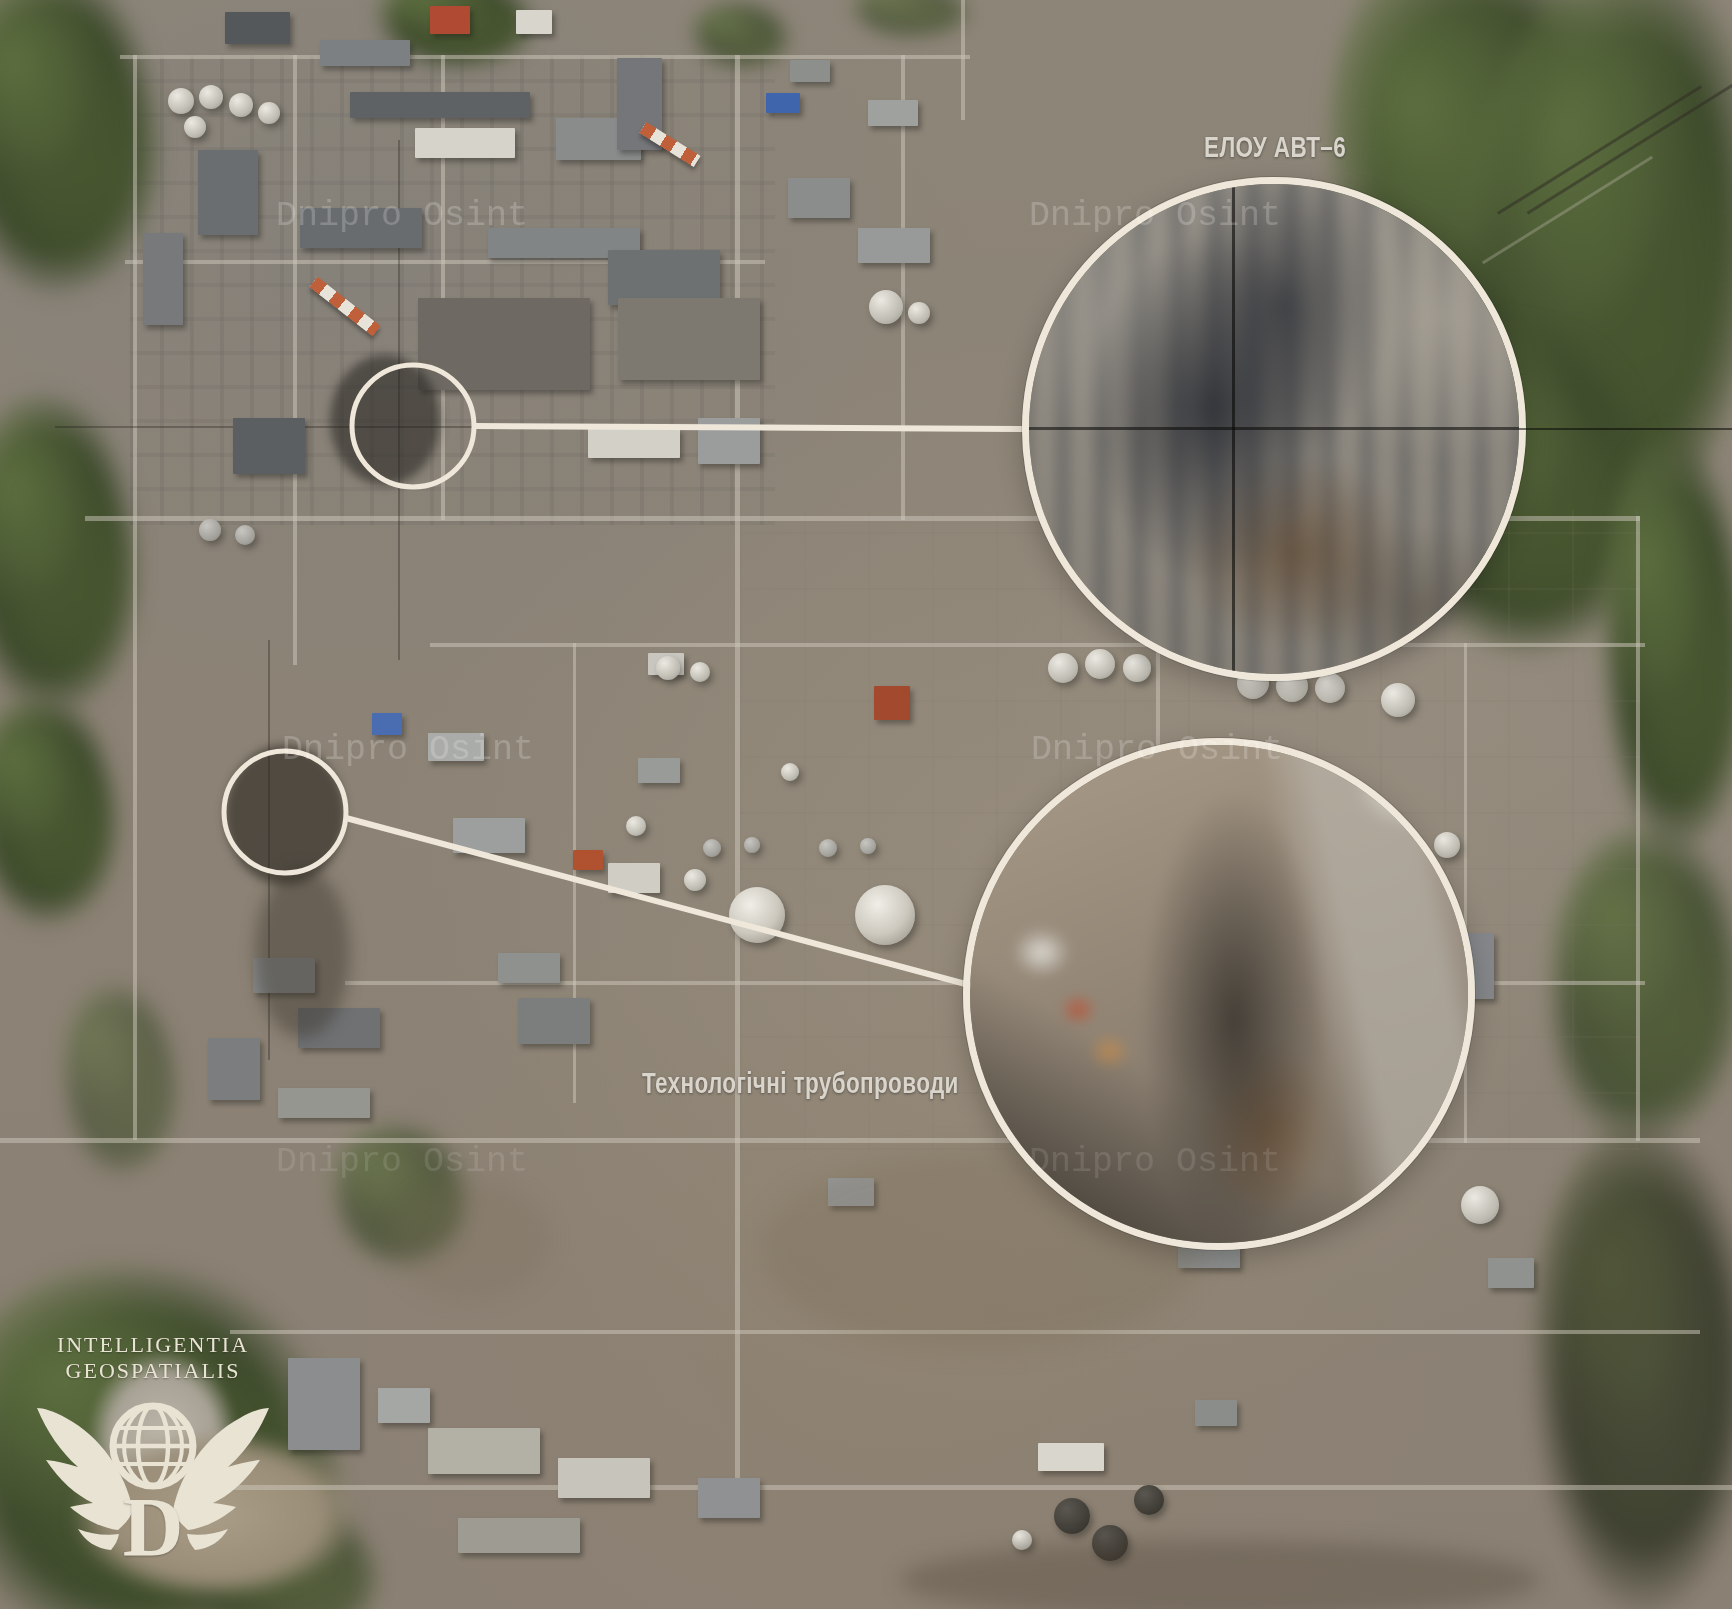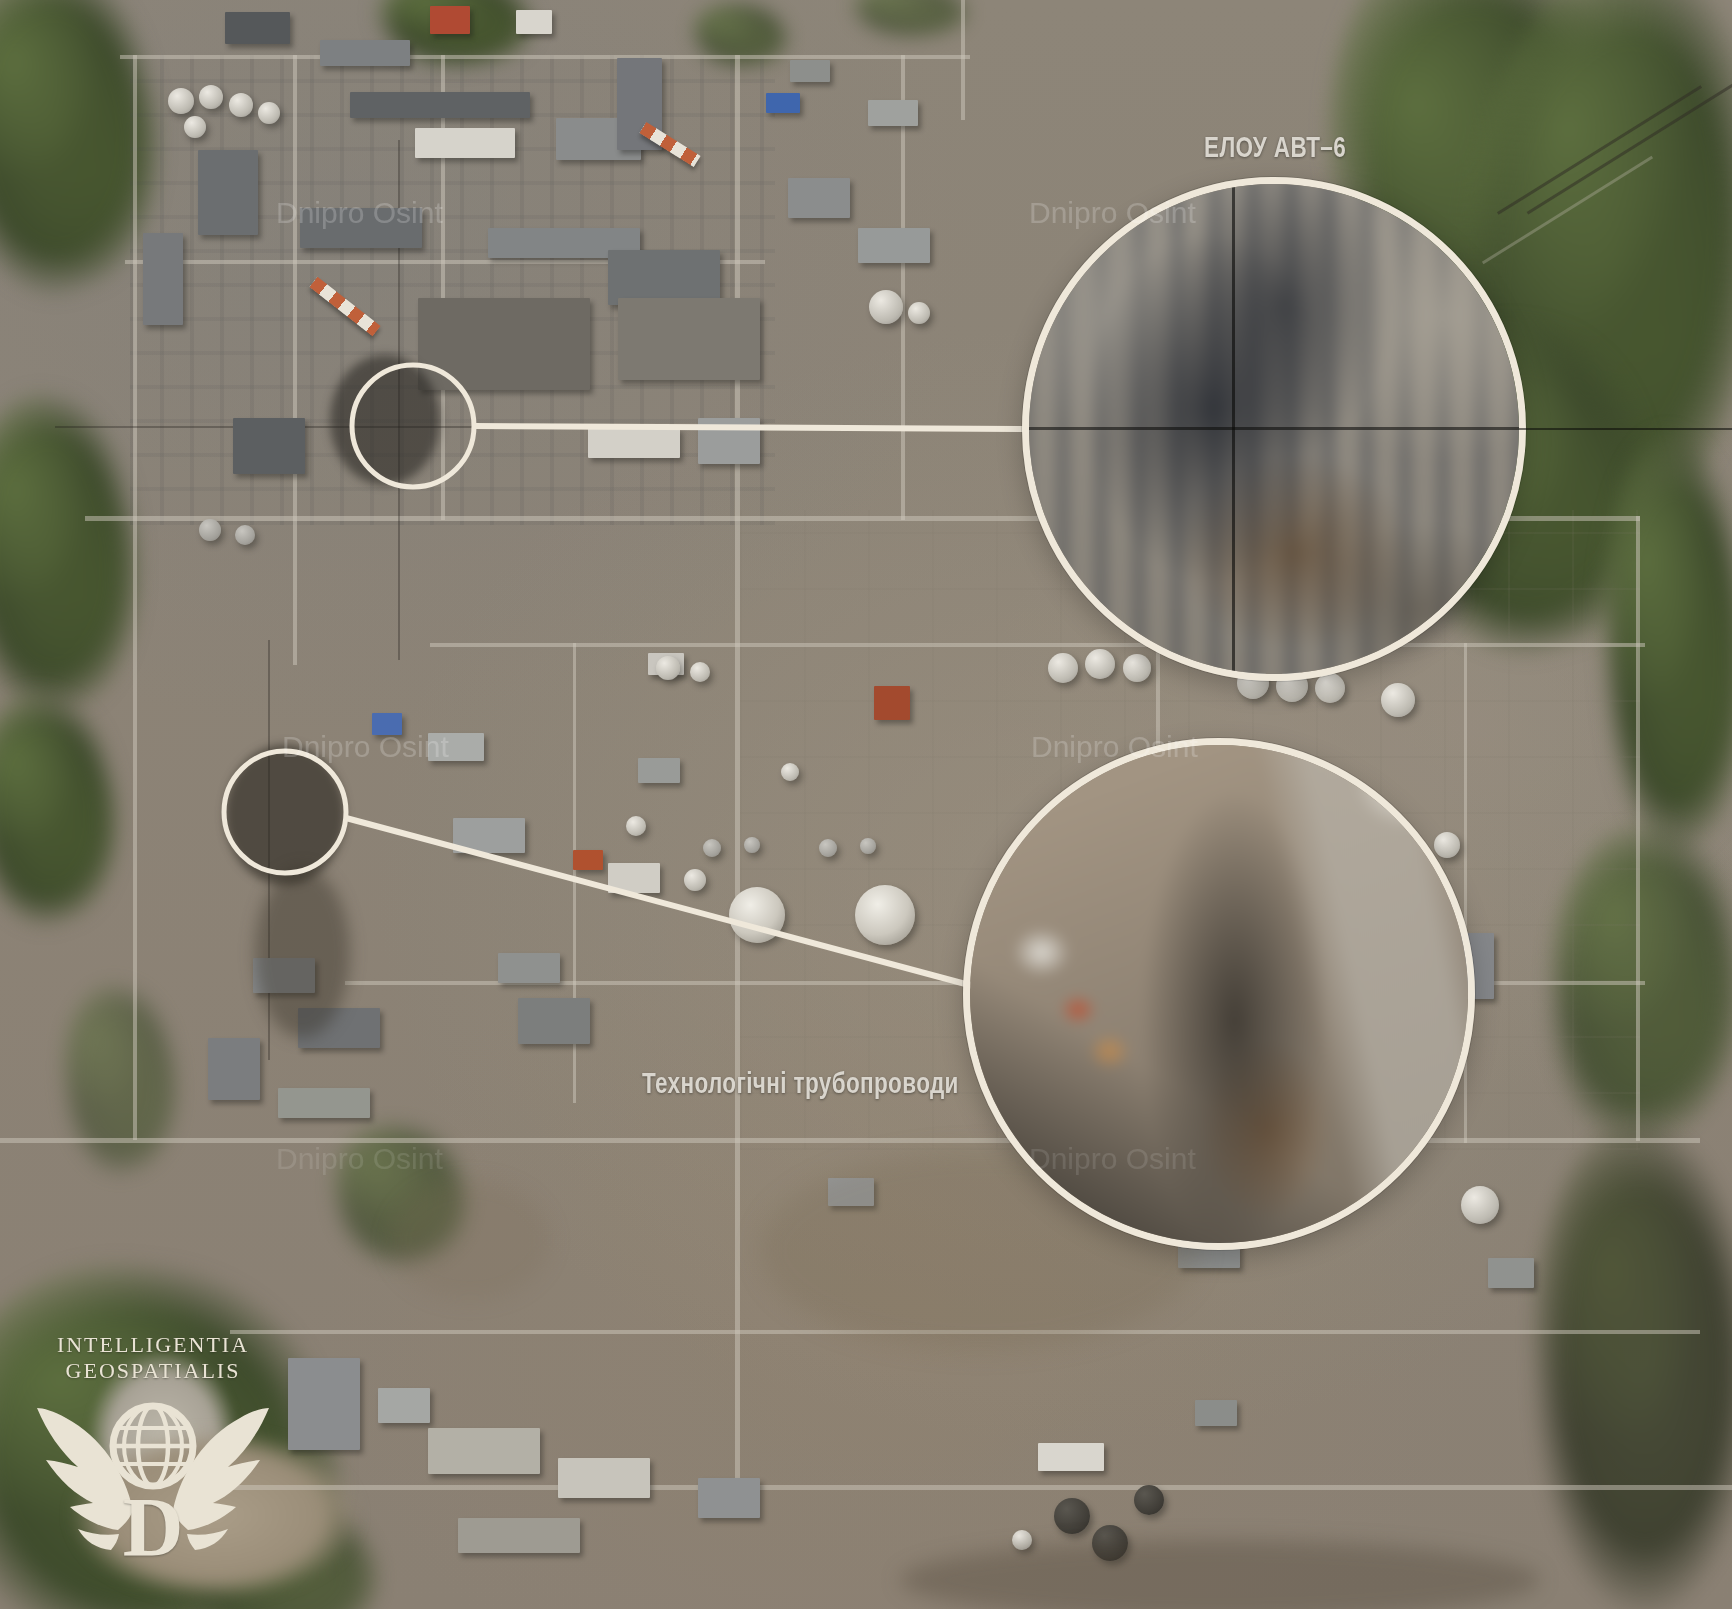--- a/index.html
+++ b/index.html
@@ -73,21 +73,21 @@
      radial-gradient(130px 320px at 53% 55%, rgba(52,48,42,.82), rgba(52,48,42,0) 72%),
      radial-gradient(95px 130px at 59% 76%, rgba(118,84,52,.7), rgba(118,84,52,0) 70%),
      linear-gradient(78deg, rgba(0,0,0,0) 64%, rgba(187,182,172,.65) 72% 86%, rgba(187,182,172,0) 93%),
      linear-gradient(32deg, rgba(58,54,48,.78) 12%, rgba(58,54,48,0) 36%),
      linear-gradient(160deg,#a29482 15%,#8d8172 55%,#7e7466 90%);}
   .xh-v{position:absolute;top:0;bottom:0;width:3px;background:rgba(12,12,10,.62);}
   .xh-h{position:absolute;left:0;right:0;height:3px;background:rgba(12,12,10,.58);}
   .blackline-ext{position:absolute;left:1519px;top:428px;width:213px;height:2px;
     background:rgba(10,10,8,.55);z-index:6;}
   
-  .wm{position:absolute;font-family:Liberation Sans, sans-serif;font-size:30px;
+  .wm{position:absolute;font-family:Liberation Mono, monospace;font-size:35px;
     color:#FFFFFF;opacity:.20;white-space:nowrap;z-index:8;}
   .wm.faint{opacity:.11;}
   
   .callout-label{position:absolute;z-index:9;color:#D9D5CD;font-weight:bold;font-size:30px;
     white-space:nowrap;transform:scaleX(.75);transform-origin:left top;
     text-shadow:0 1px 3px rgba(20,20,18,.45);letter-spacing:.5px;}
   #label1{left:1204px;top:130px;}
   #label2{left:642px;top:1066px;}
   
   .logo{position:absolute;z-index:10;color:#E9E3D4;}

